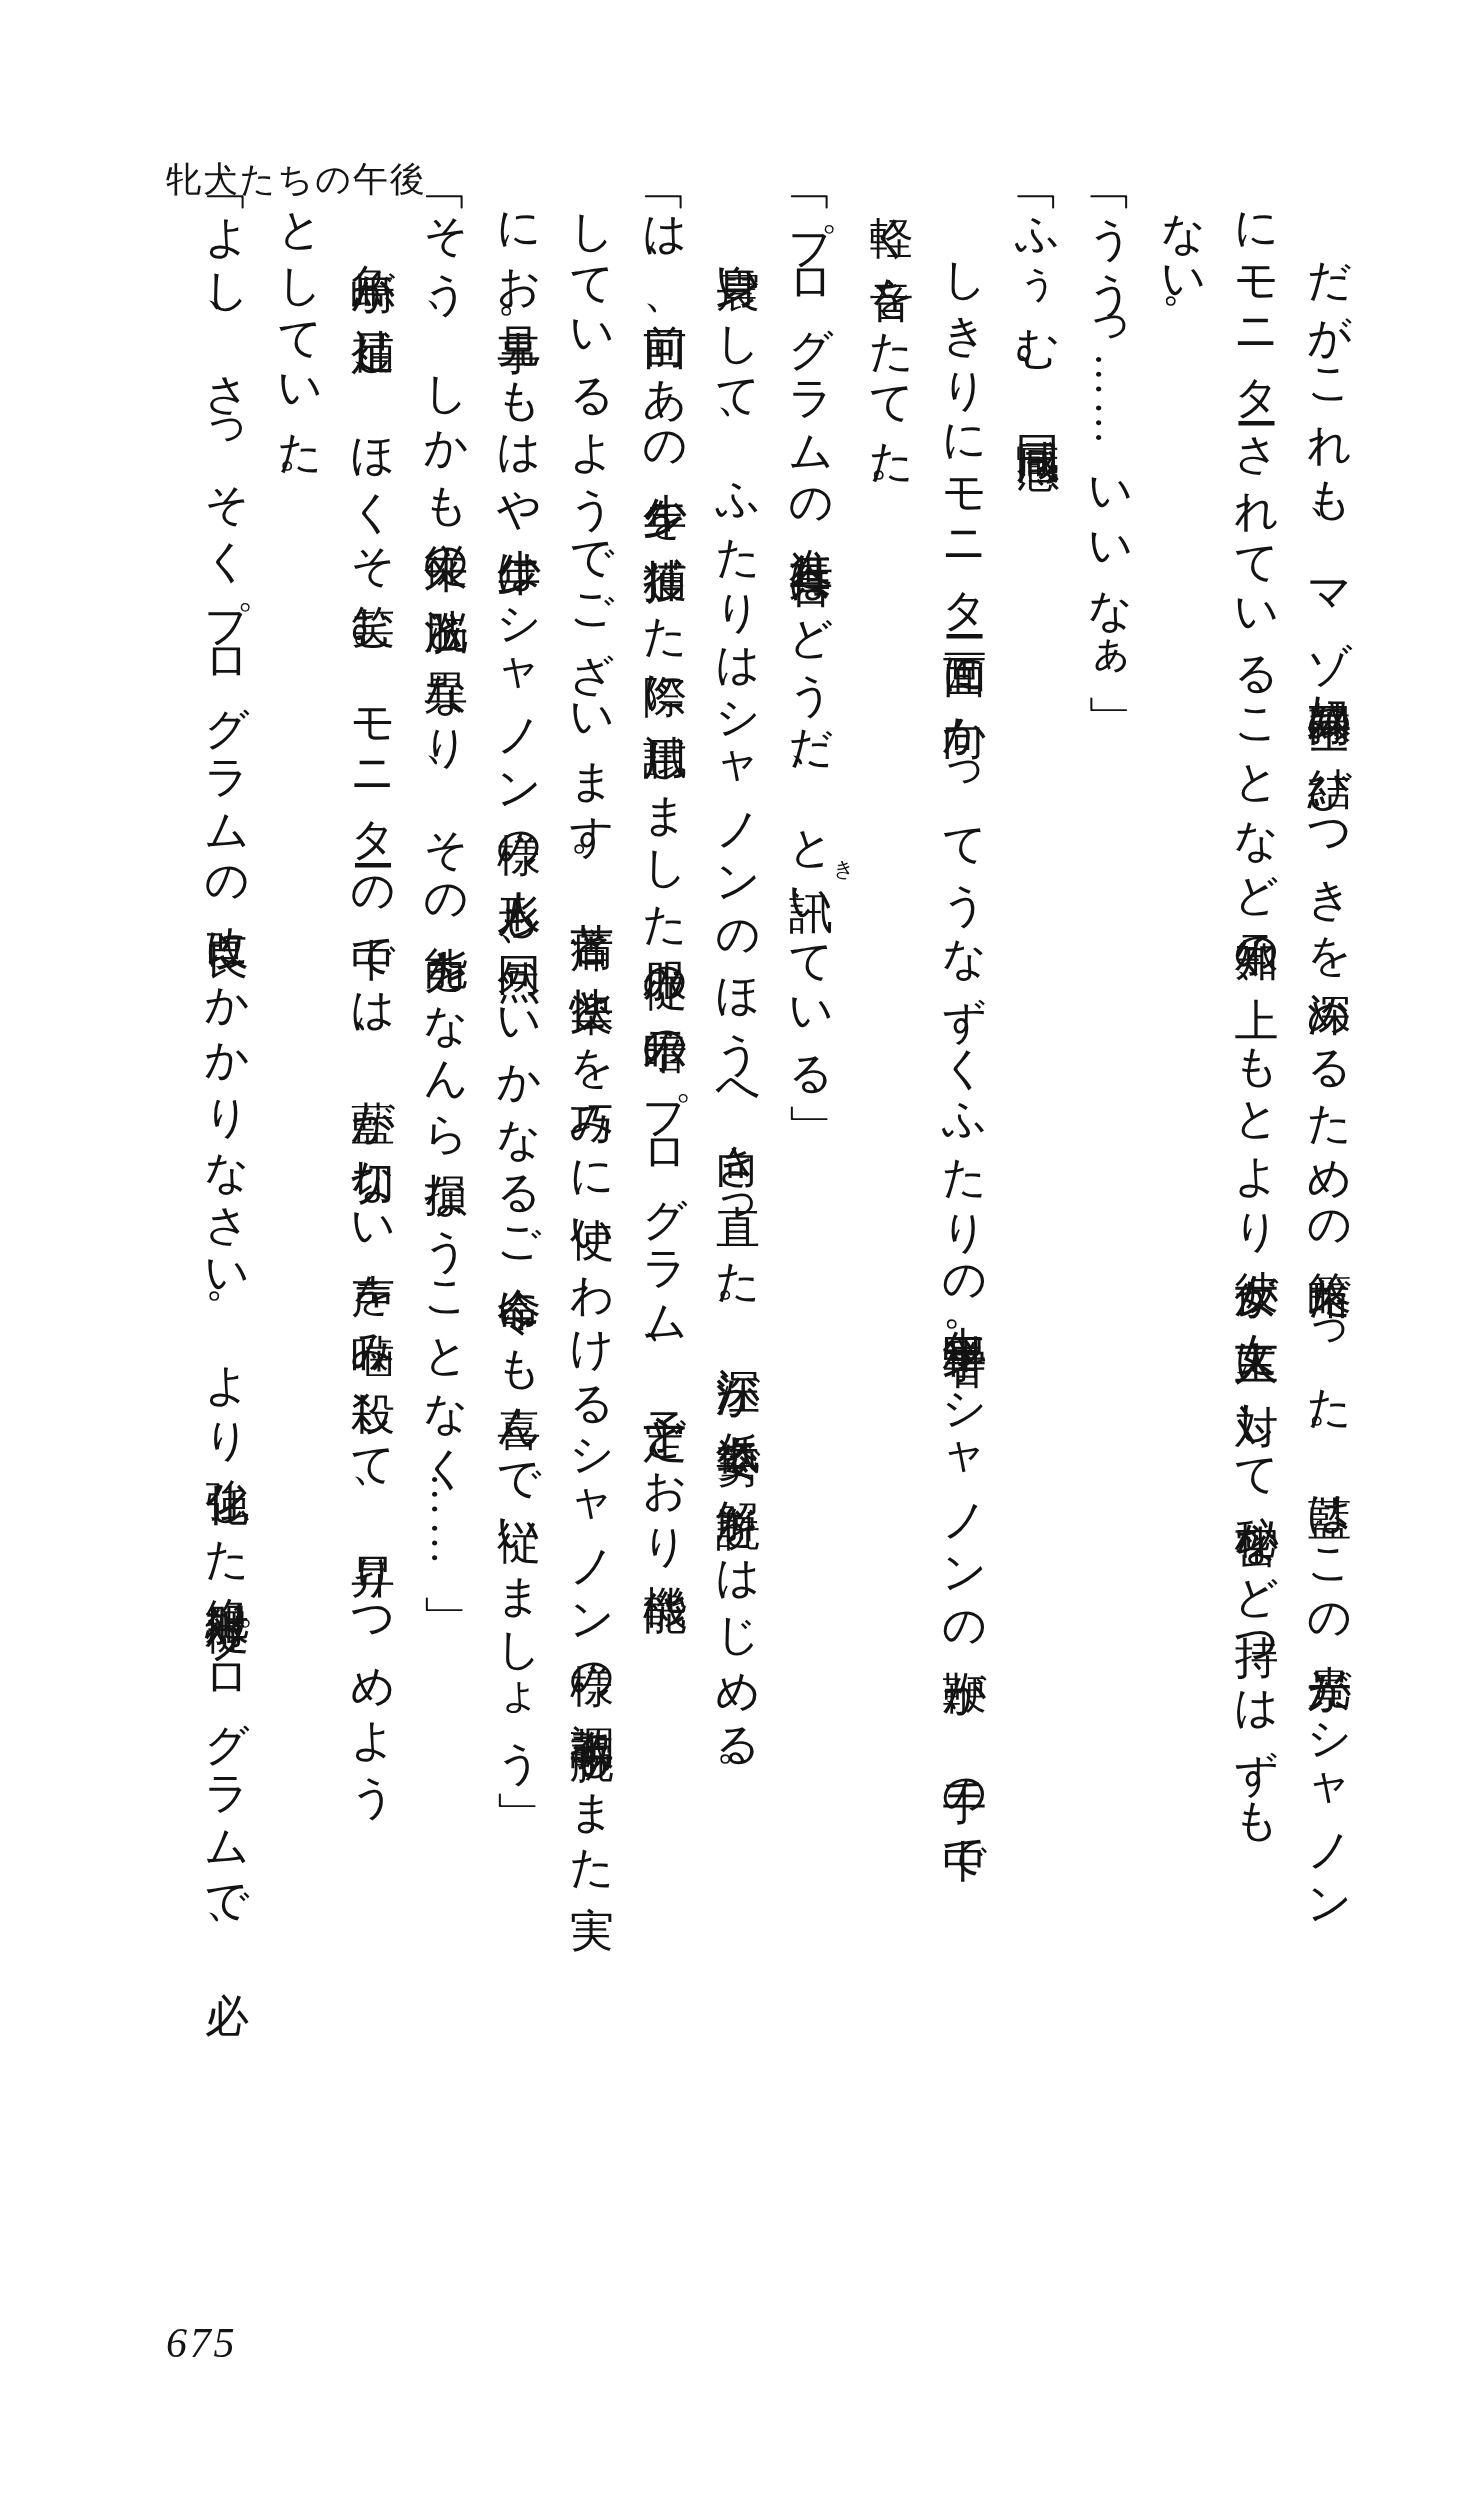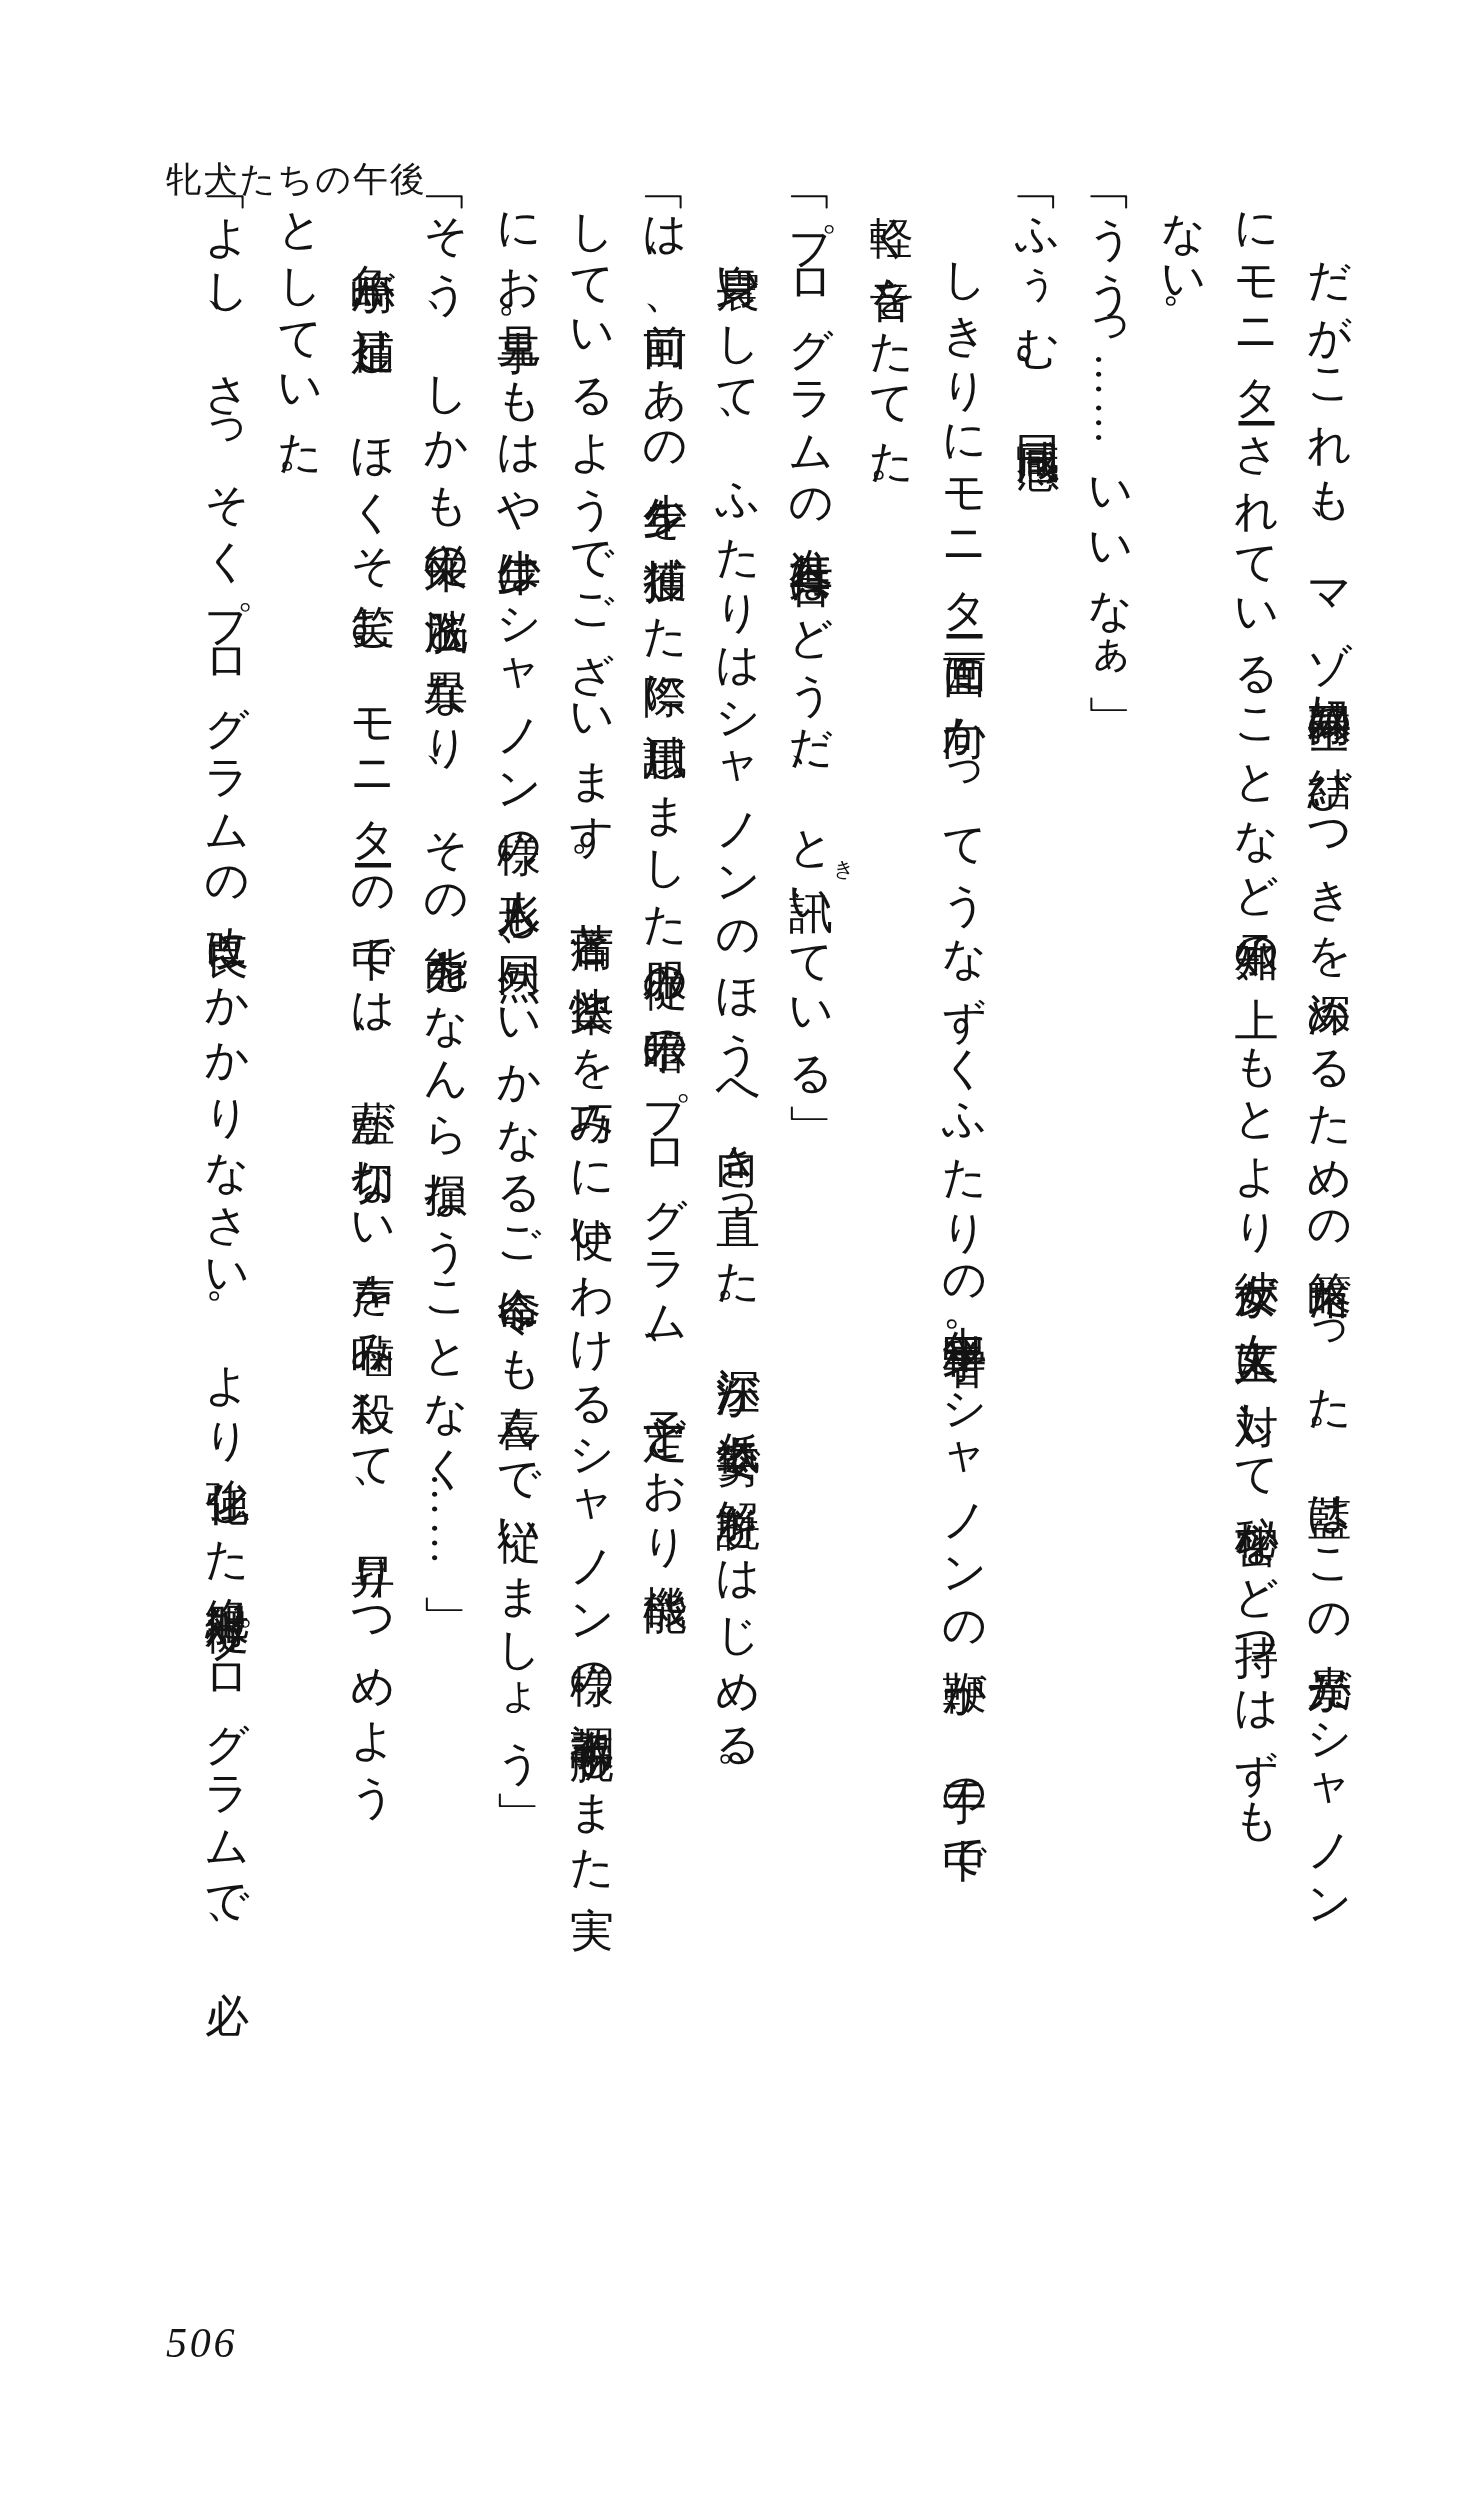--- a/index.html
+++ b/index.html
@@ -87,16 +87,16 @@
     <p class="line indent">身震いして、ふたりはシャノンのほうへ向き直った。深江が低姿勢で解説をはじめる。</p>
     <p class="line">「は、前回、あの少年を捕獲した際に試用しました服従の暗示のプログラム、予定どおり機能</p>
     <p class="line">しているようでございます。苦痛と快楽とを巧みに使いわけるシャノン様の調教手腕もまた実</p>
     <p class="line">にお見事。もはや少年はシャノン様の人形も同然、いかなるご命令にも喜んで従いましょう」</p>
     <p class="line">「そう、しかも従来の洗脳と異なり、その能力をなんら損なうことなく……」</p>
     <p class="line indent">魚崎が補足し、ほくそ笑む。モニターの中では、藍が切ない声を噛み殺して、昇りつめよう</p>
     <p class="line">としていた。</p>
     <p class="line">「よし、さっそくプログラムの改良にかかりなさい。より強化した絶対服従プログラムで、必</p>
   </div>
 
-  <div class="page-number">506</div>
+  <div class="page-number">675</div>
 
 </div>
 
 
 </body></html>

